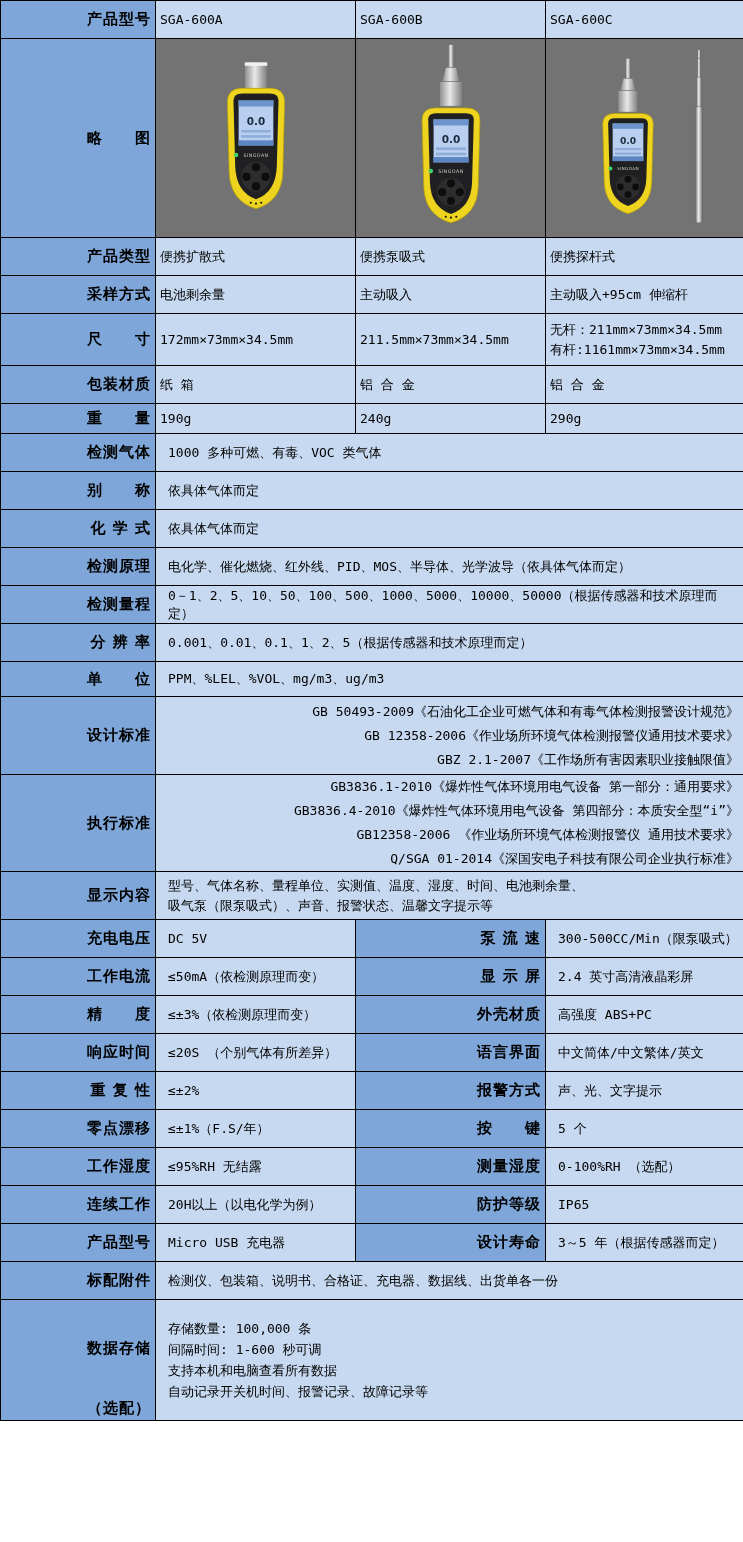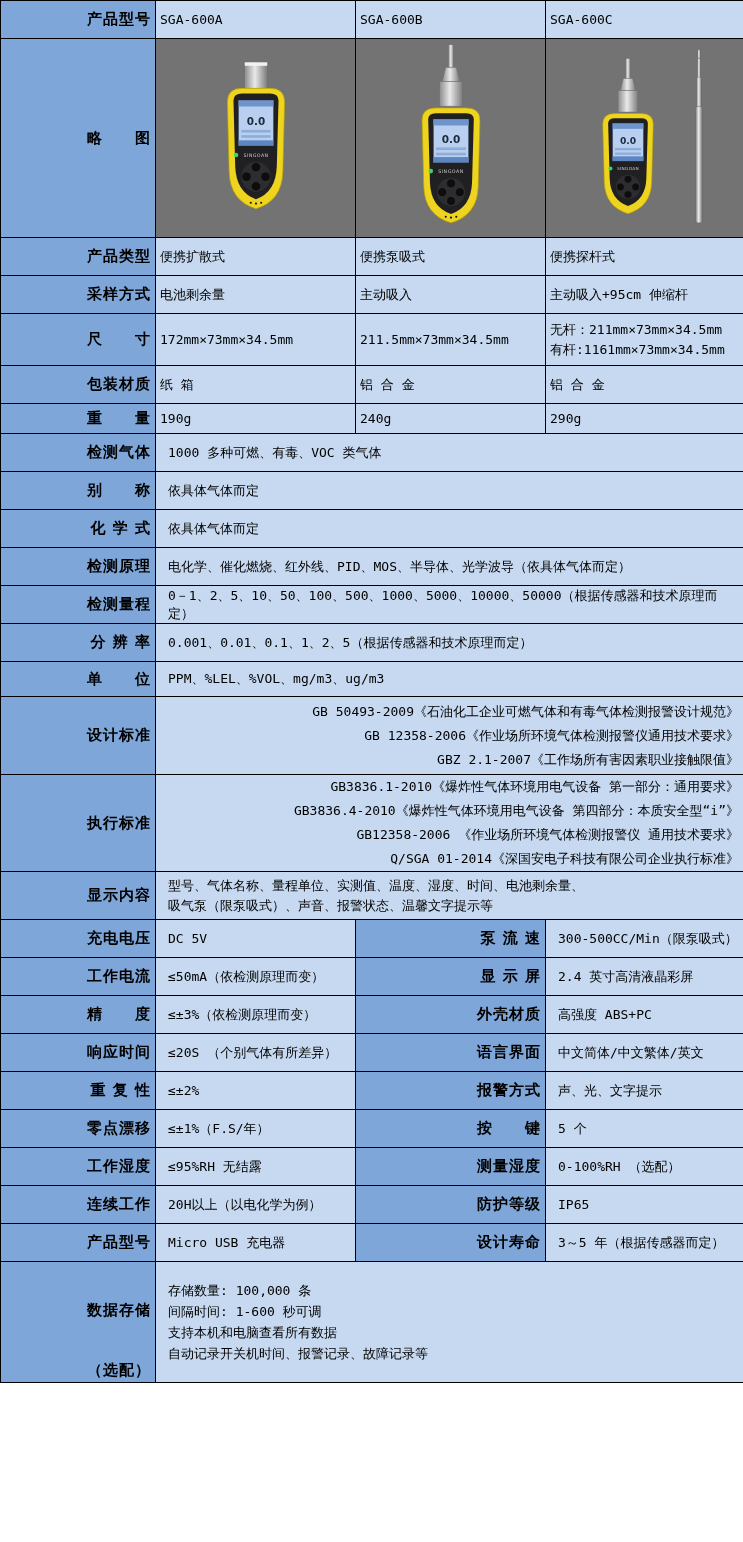--- a/index.html
+++ b/index.html
@@ -319,20 +319,24 @@
     <td class="lbl">防护等级</td>
     <td class="val pl">IP65</td>
   </tr>
   <tr class="h38">
     <td class="lbl">产品型号</td>
     <td class="val pl">Micro USB 充电器</td>
     <td class="lbl">设计寿命</td>
     <td class="val pl">3～5 年（根据传感器而定）</td>
   </tr>
 
+  <tr class="h38">
+    <td class="lbl">标配附件</td>
+    <td class="val pl" colspan="3">检测仪、包装箱、说明书、合格证、充电器、数据线、出货单各一份</td>
+  </tr>
 
   <tr class="h90">
     <td class="lbl lblLines">
       <div>数据存储</div>
       <div>（选配）</div>
     </td>
     <td class="val pl lines2" colspan="3">
       <div>存储数量: 100,000 条</div>
       <div>间隔时间: 1-600 秒可调</div>
       <div>支持本机和电脑查看所有数据</div>

